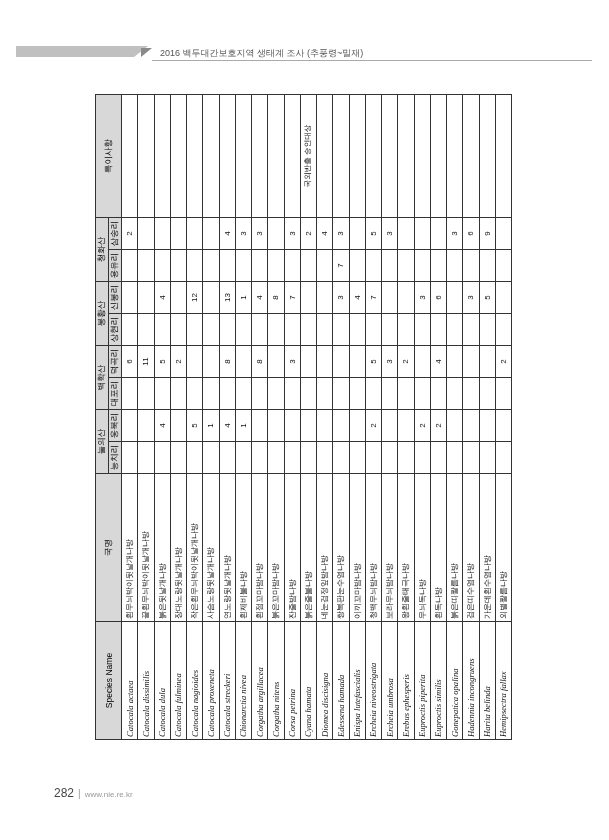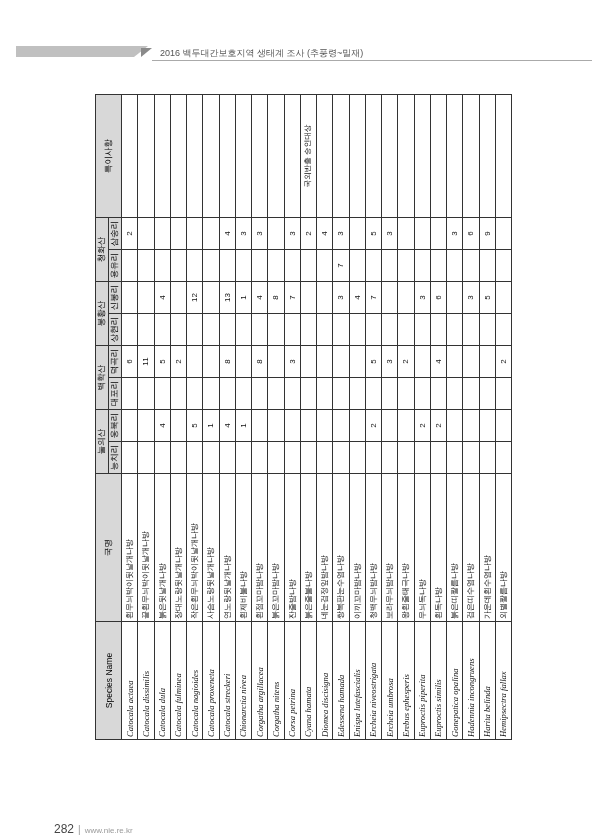--- a/index.html
+++ b/index.html
@@ -20,21 +20,21 @@
            border:1.5px solid #222;}
   table.sp th,table.sp td{border:0.7px solid #333;padding:0 2px;overflow:hidden;
            white-space:nowrap;font-weight:normal;}
   table.sp th{background:#d8d8d8;font-size:8.5px;text-align:center;}
   td.cell-species{font-family:"Liberation Serif",serif;font-style:italic;font-size:8.6px;
                   text-align:left;padding-left:5px;color:#111;}
   td.cell-korean{font-size:8px;text-align:left;padding-left:5px;color:#111;}
   td.cell-val{font-size:8px;text-align:center;color:#111;}
   td.cell-note{font-size:7.6px;text-align:center;color:#111;}
   
-  .footer{position:absolute;left:54px;top:786px;font-size:12px;color:#444;margin-top:36px;}
+  .footer{position:absolute;left:54px;top:786px;font-size:12px;color:#444;}
   .footer .pbar{color:#999;font-size:10px;margin:0 4px;}
   .footer .psite{font-size:8px;color:#999;}
 </style>
 </head>
 <body>
 
 <div class="page">
 
   <div class="hdr-tab"></div>
   <div class="hdr-notch"></div>

